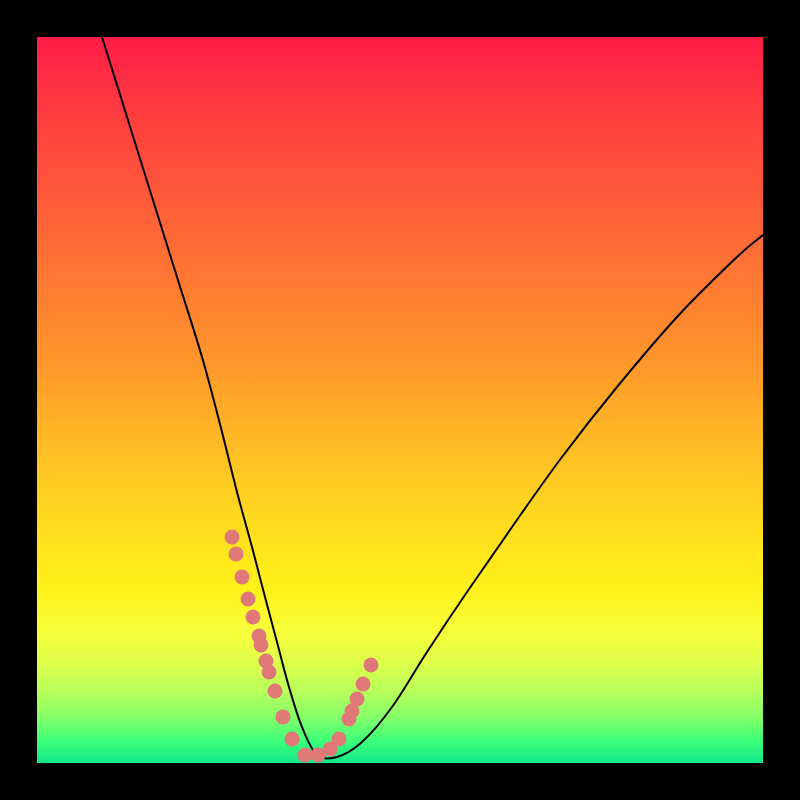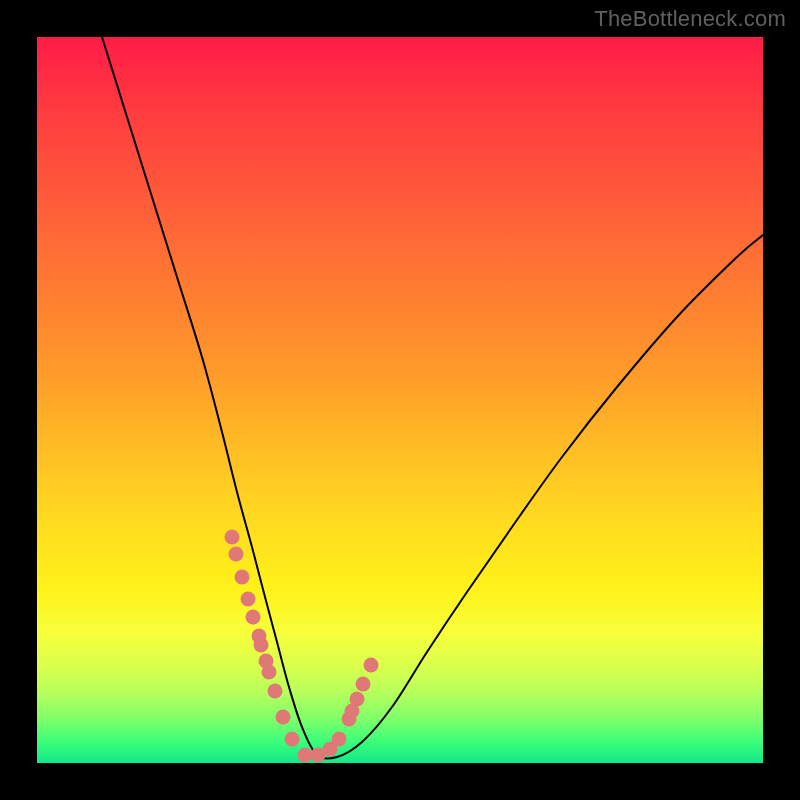--- a/index.html
+++ b/index.html
@@ -71,21 +71,20 @@
   .dot {
     fill: #e07878;
     stroke: none;
   }
 </style>
 </head>
 <body>
 
 <div class="frame">
 
-  <div class="watermark">TheBottleneck.com</div>
 
   <div class="plot-area">
     <svg class="curve-layer" viewBox="0 0 726 726">
       <path id="curve-path" class="curve-path" d="M 65 0 C 69.2 13.3, 81.7 53.3, 90 80 C 98.3 106.7, 106.7 133.3, 115 160 C 123.3 186.7, 131.7 213.3, 140 240 C 148.3 266.7, 157.5 294.2, 165 320 C 172.5 345.8, 179.2 372.5, 185 395 C 190.8 417.5, 195.0 435.8, 200 455 C 205.0 474.2, 210.3 492.5, 215 510 C 219.7 527.5, 223.8 544.2, 228 560 C 232.2 575.8, 236.0 590.0, 240 605 C 244.0 620.0, 247.8 635.8, 252 650 C 256.2 664.2, 260.3 678.7, 265 690 C 269.7 701.3, 274.2 713.0, 280 718 C 285.8 723.0, 292.5 722.2, 300 720 C 307.5 717.8, 315.8 713.3, 325 705 C 334.2 696.7, 344.2 685.0, 355 670 C 365.8 655.0, 377.5 634.2, 390 615 C 402.5 595.8, 415.8 575.8, 430 555 C 444.2 534.2, 459.2 512.5, 475 490 C 490.8 467.5, 507.5 443.3, 525 420 C 542.5 396.7, 560.8 373.3, 580 350 C 599.2 326.7, 620.0 301.7, 640 280 C 660.0 258.3, 685.7 233.7, 700 220 C 714.3 206.3, 721.7 201.7, 726 198" stroke="#000000"></path>
       <g id="dots-group">
           <circle cx="195" cy="500" r="7.5" class="dot" fill="#e07878"></circle>
           <circle cx="199" cy="517" r="7.5" class="dot" fill="#e07878"></circle>
           <circle cx="205" cy="540" r="7.5" class="dot" fill="#e07878"></circle>
           <circle cx="211" cy="562" r="7.5" class="dot" fill="#e07878"></circle>
           <circle cx="216" cy="580" r="7.5" class="dot" fill="#e07878"></circle>

